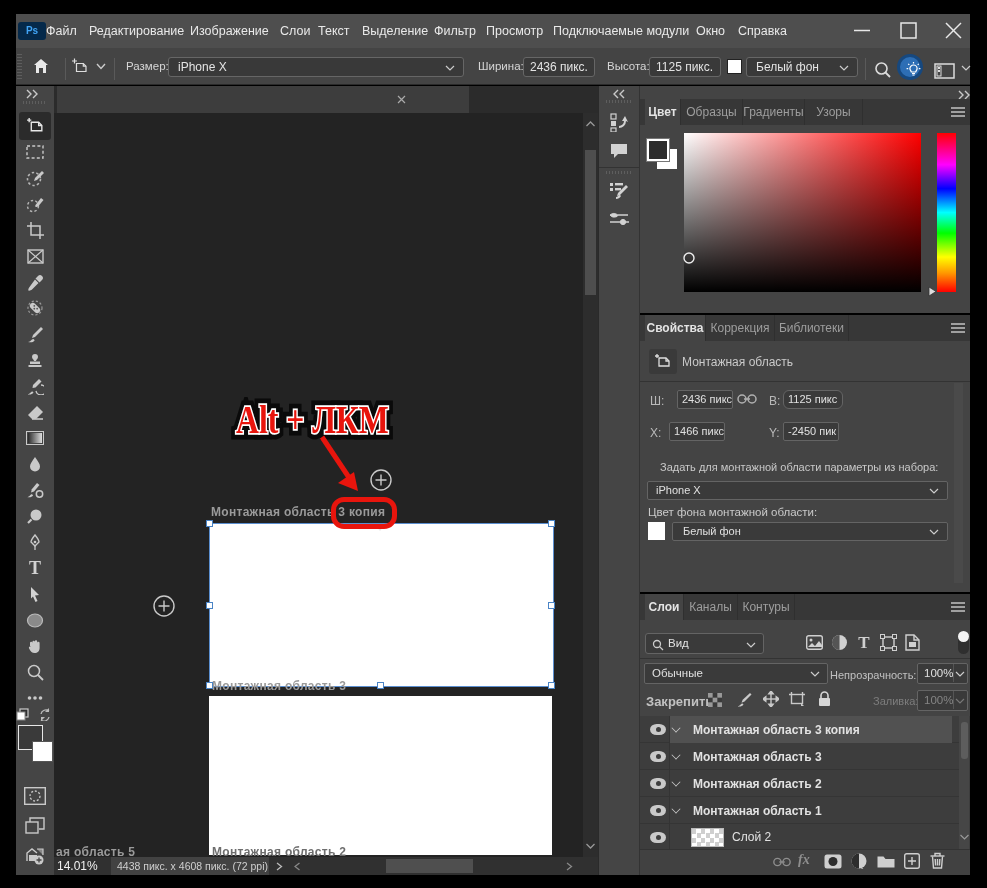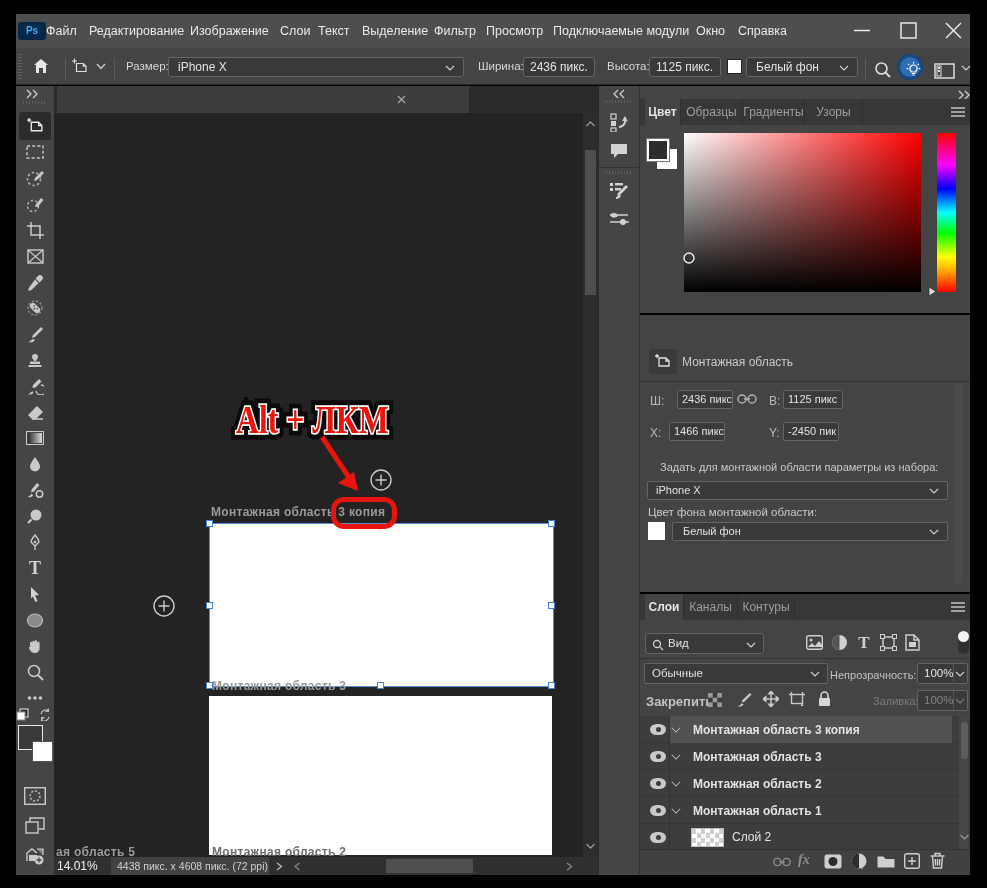--- a/index.html
+++ b/index.html
@@ -500,20 +500,26 @@
         <circle cx="7" cy="7" r="5" stroke="#eee" stroke-width="1.4" fill="none"></circle>
       </svg>
 
     <div class="abs" style="left:297px;top:47px;width:19px;height:159px;background:linear-gradient(to bottom,#f00 0%,#f0f 20%,#00f 35%,#0ff 50%,#0f0 63%,#ff0 78%,#f90 88%,#f00 100%);"></div>
     <svg class="abs" style="left:288px;top:200px;" width="9" height="11">
         <path d="M1 1 L8 5.5 L1 10 Z" fill="#ddd" stroke="#333" stroke-width="0.8"></path>
       </svg>
   </div>
 
   <div class="panel abs" id="propspanel" style="top:315px;height:277px;">
+    <div class="tabbar abs">
+      <span class="ptab active" style="width:61px;">Свойства</span><span class="ptab" style="width:69px;">Коррекция</span><span class="ptab" style="width:74px;">Библиотеки</span>
+      <svg class="abs" style="right:5px;top:8px;" width="14" height="10">
+          <path d="M0 1 h14 M0 5 h14 M0 9 h14" stroke="#c4c4c4" stroke-width="1.7"></path>
+        </svg>
+    </div>
     <div class="abs" style="left:9px;top:34px;width:28px;height:25px;background:#3a3a3a;border-radius:3px;"></div>
     <svg class="abs" style="left:14px;top:38px;" width="18" height="18" viewBox="0 0 18 18">
         <g stroke="#dedede" stroke-width="1.3" fill="none">
           <path d="M3 1 v4 M1 3 h4"></path>
           <path d="M5 5 h7 l3 3 v5 h-10 z"></path>
           <path d="M12 5 v3 h3"></path>
         </g>
       </svg>
     <span class="abs" style="left:42px;top:40px;color:#c9c9c9;font-size:12px;">Монтажная область</span>
     <div class="abs" style="left:0;top:66px;width:330px;height:1px;background:#333;"></div>
@@ -521,21 +527,21 @@
     <span class="abs" style="left:10px;top:79px;color:#b9b9b9;font-size:12px;">Ш:</span>
     <div class="pfield abs" style="left:29px;top:75px;width:56px;height:19px;line-height:17px;padding-left:4px;margin-left:8px;">2436 пикс</div>
     <svg class="abs" style="left:96px;top:78px;" width="22" height="12" viewBox="0 0 22 12">
         <g stroke="#b0b0b0" stroke-width="1.5" fill="none">
           <circle cx="6" cy="6" r="4"></circle>
           <circle cx="16" cy="6" r="4"></circle>
           <line x1="8" y1="6" x2="14" y2="6"></line>
         </g>
       </svg>
     <span class="abs" style="left:129px;top:79px;color:#b9b9b9;font-size:12px;">В:</span>
-    <div class="pfield abs" style="left:143px;top:75px;width:60px;height:19px;line-height:17px;padding-left:4px;">1125 пикс</div>
+    <div class="pfield abs" style="left:143px;top:75px;width:60px;height:19px;line-height:17px;padding-left:4px;border-radius:6px;">1125 пикс</div>
 
     <span class="abs" style="left:10px;top:111px;color:#b9b9b9;font-size:12px;">X:</span>
     <div class="pfield abs" style="left:29px;top:107px;width:56px;height:19px;line-height:17px;padding-left:4px;">1466 пикс</div>
     <span class="abs" style="left:129px;top:111px;color:#b9b9b9;font-size:12px;">Y:</span>
     <div class="pfield abs" style="left:143px;top:107px;width:56px;height:19px;line-height:17px;padding-left:4px;">-2450 пик</div>
     <span class="abs" style="left:20px;top:146px;color:#c9c9c9;font-size:11px;">Задать для монтажной области параметры из набора:</span>
     <div class="pfield abs" style="left:7px;top:166px;width:301px;height:19px;line-height:17px;padding-left:8px;">iPhone X
       <svg class="abs" style="right:8px;top:6px;" width="10" height="7">
           <path d="M1 1 L5 5 L9 1" stroke="#ccc" stroke-width="1.2" fill="none"></path>
         </svg>

